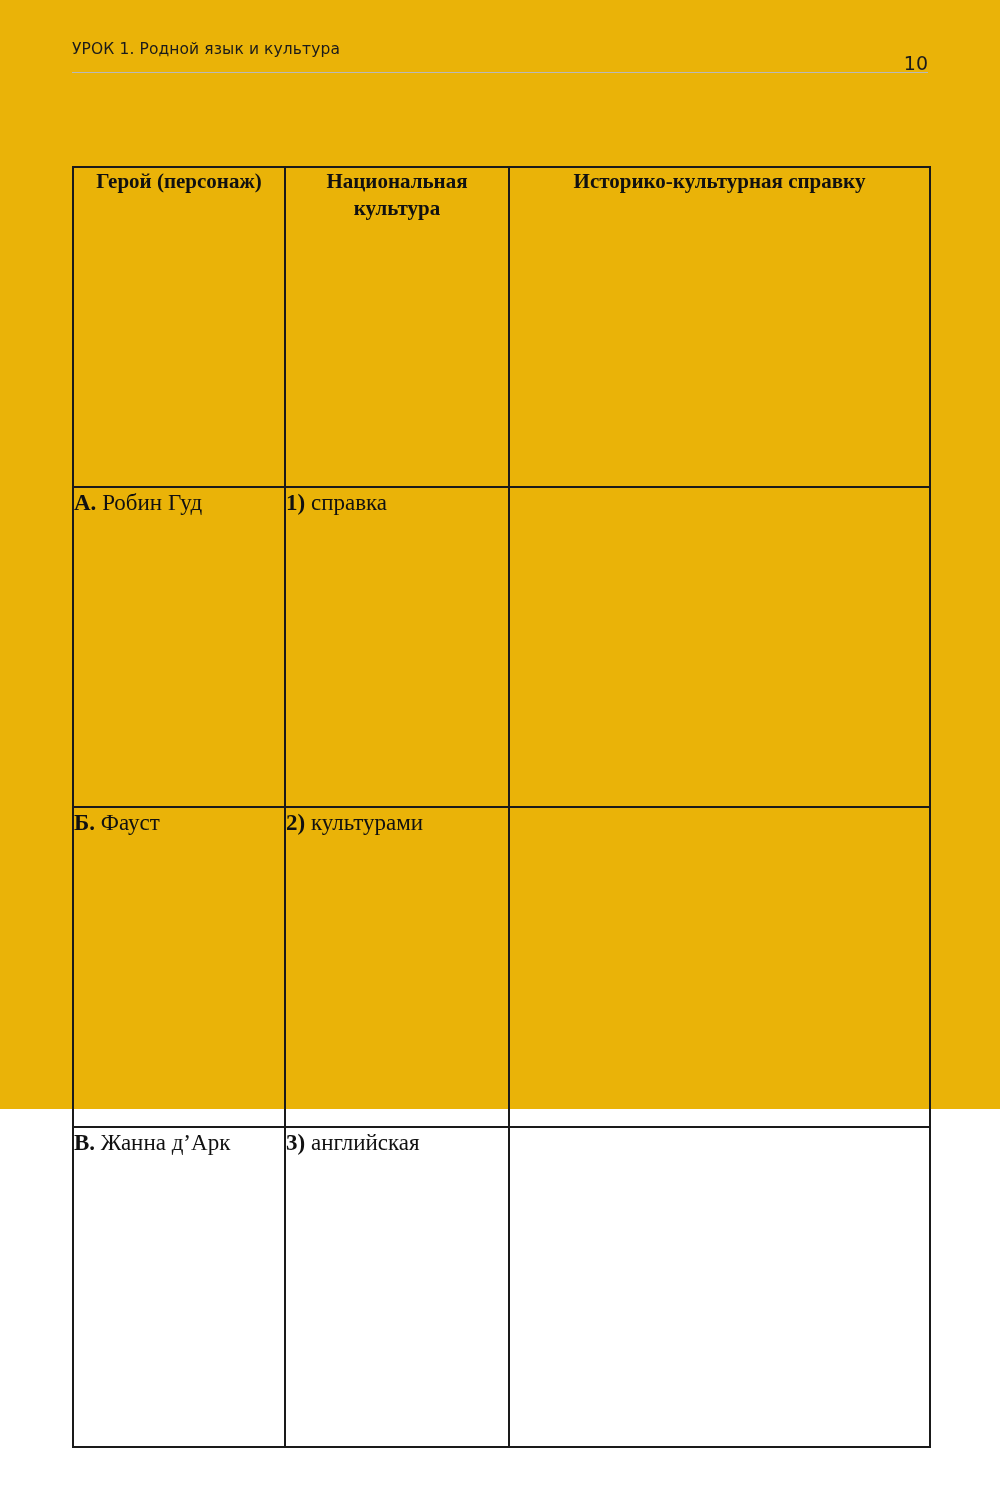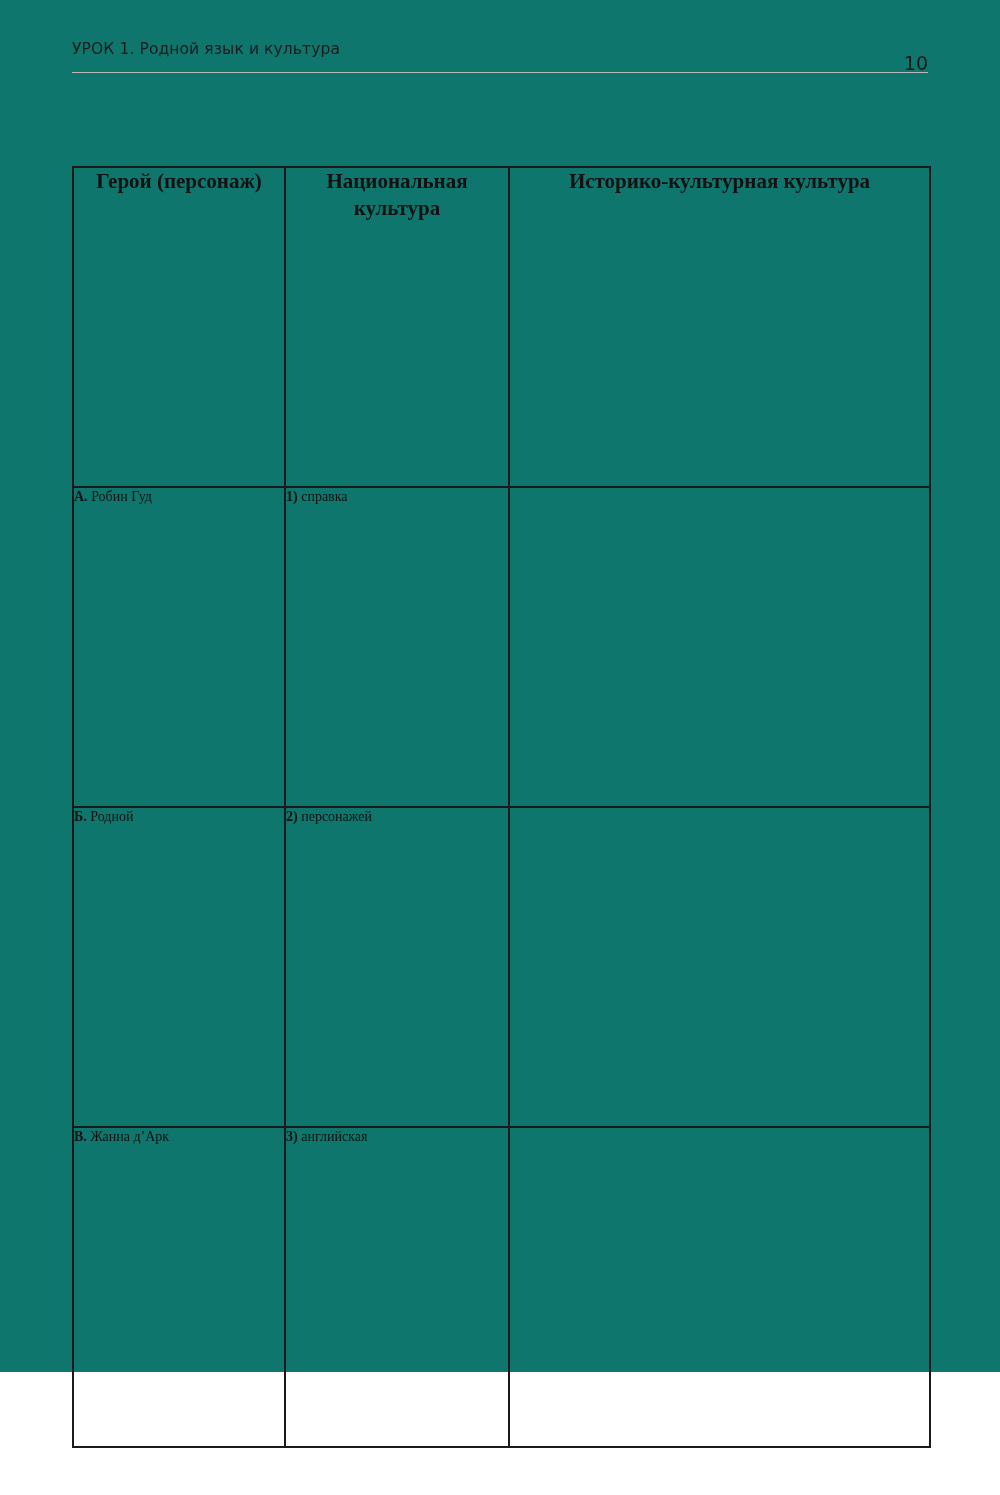--- a/index.html
+++ b/index.html
@@ -14,22 +14,22 @@
     font-family: "Liberation Serif", serif;
     color: #111111;
     overflow: hidden;
   }
 
   .page {
     position: absolute;
     left: 0;
     top: 0;
     width: 1000px;
-    height: 1372px;
-    background: #0f766e;
+    height: 1109px;
+    background: #eab308;
   }
 
   
   .runhead {
     position: absolute;
     left: 72px;
     top: 40px;
     width: 856px;
     height: 34px;
   }
@@ -102,21 +102,21 @@
     line-height: 1.3;
   }
   th.head.left {
     text-align: center;
   }
 
   .head-row-cell { height: 318px; }
 
   td.cell {
     height: 318px;
-    font-size: 14px;
+    font-size: 23px;
     line-height: 1.3;
     padding: 9px 8px 0 10px;
   }
   td.cell.row-last { height: 318px; }
   .lbl {
     font-weight: bold;
   }
   .item-text {
     font-weight: normal;
   }
@@ -140,21 +140,21 @@
     <table class="grid">
       <colgroup>
         <col class="col-a">
         <col class="col-b">
         <col class="col-c">
       </colgroup>
       <tbody>
         <tr>
           <th class="head left head-row-cell">Герой (персонаж)</th>
           <th class="head head-row-cell">Национальная культура</th>
-          <th class="head head-row-cell">Историко-культурная культура</th>
+          <th class="head head-row-cell">Историко-культурная справку</th>
         </tr>
 
         <tr>
           <td class="cell">
             <span class="cell-inline">
               <span class="lbl">А.</span>
               <span class="item-text">Робин Гуд</span>
             </span>
           </td>
           <td class="cell">
@@ -163,27 +163,27 @@
               <span class="item-text">справка</span>
             </span>
           </td>
           <td class="cell"></td>
         </tr>
 
         <tr>
           <td class="cell">
             <span class="cell-inline">
               <span class="lbl">Б.</span>
-              <span class="item-text">Родной</span>
+              <span class="item-text">Фауст</span>
             </span>
           </td>
           <td class="cell">
             <span class="cell-inline">
               <span class="lbl">2)</span>
-              <span class="item-text">персонажей</span>
+              <span class="item-text">культурами</span>
             </span>
           </td>
           <td class="cell"></td>
         </tr>
 
         <tr>
           <td class="cell row-last">
             <span class="cell-inline">
               <span class="lbl">В.</span>
               <span class="item-text">Жанна д’Арк</span>

